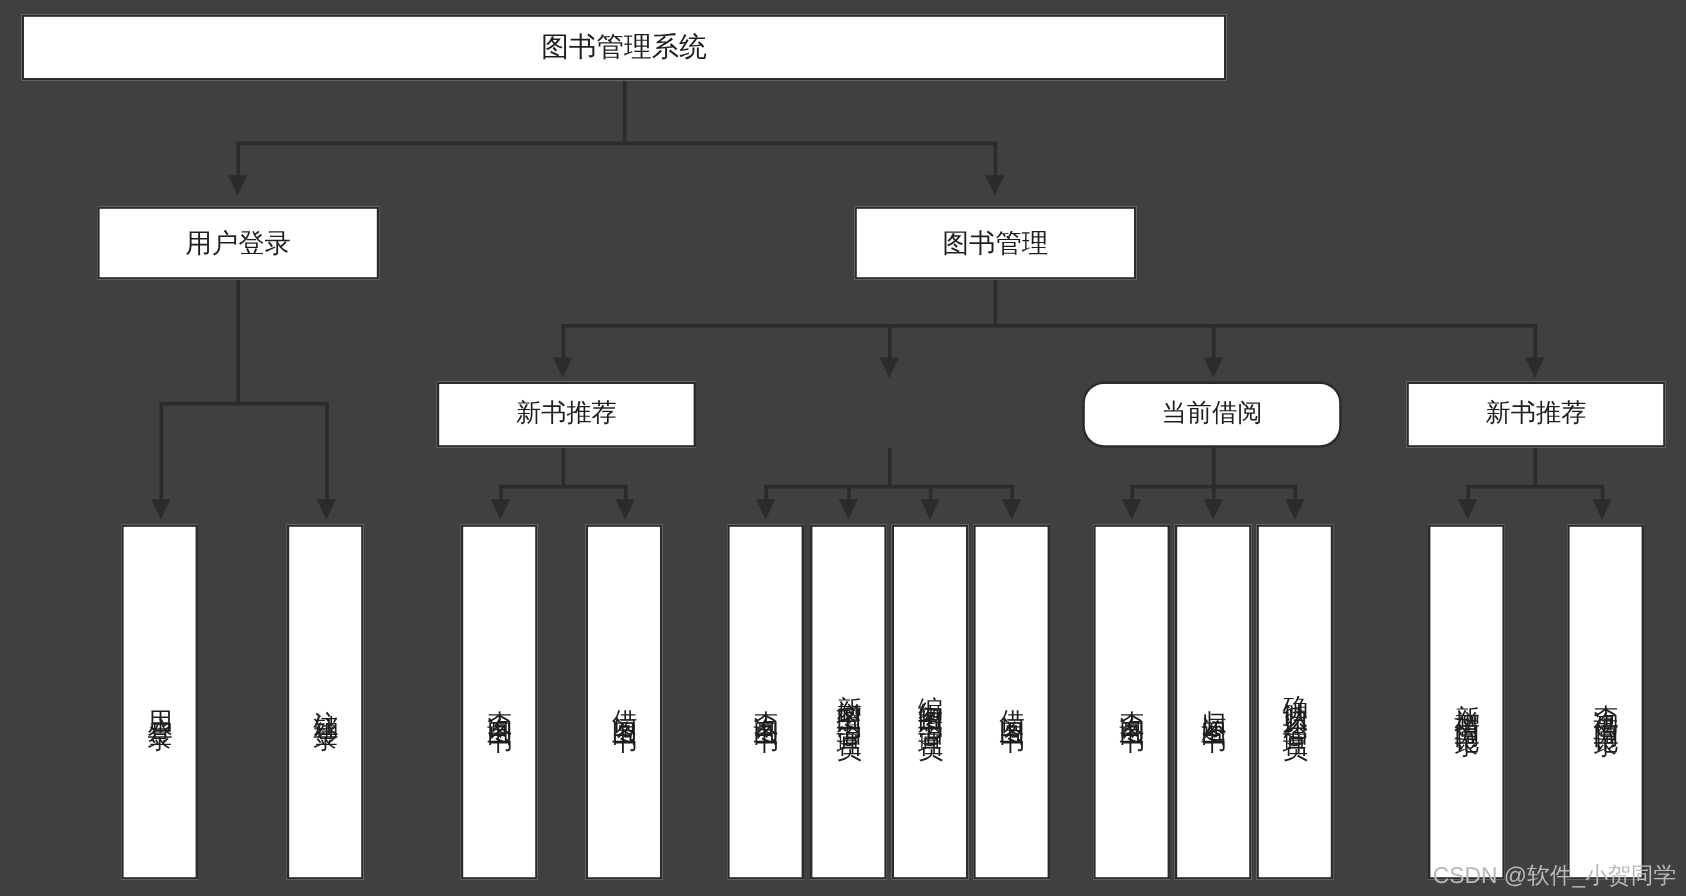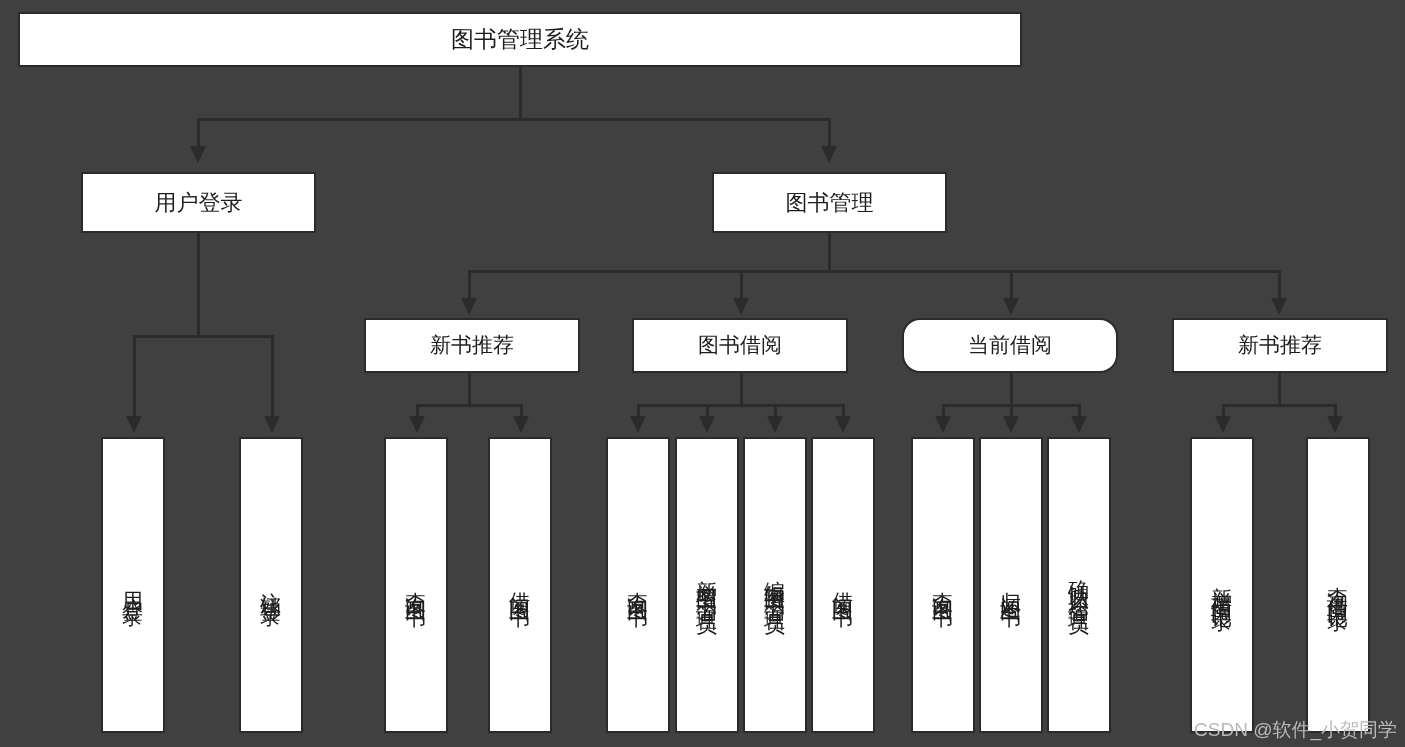--- a/index.html
+++ b/index.html
@@ -107,23 +107,20 @@
   <div class="ln vln" style="left:740px; top:270px; height:30px;"></div>
   <div class="arrow" style="left:733px; top:298px;"></div>
   <div class="ln vln" style="left:1010px; top:270px; height:30px;"></div>
   <div class="arrow" style="left:1003px; top:298px;"></div>
   <div class="ln vln" style="left:1278px; top:270px; height:30px;"></div>
   <div class="arrow" style="left:1271px; top:298px;"></div>
 
   <div class="node level3" style="left:364px; top:318px; width:216px; height:55px;">
     <span>新书推荐</span>
   </div>
-  <div class="node level3" style="left:632px; top:318px; width:216px; height:55px;">
-    <span>图书借阅</span>
-  </div>
   <div class="node level3" style="left:902px; top:318px; width:216px; height:55px;border-radius:18px;">
     <span>当前借阅</span>
   </div>
   <div class="node level3" style="left:1172px; top:318px; width:216px; height:55px;">
     <span>新书推荐</span>
   </div>
 
   <div class="ln vln" style="left:468px; top:373px; height:33px;"></div>
   <div class="ln hln" style="left:416px; top:404px; width:106px;"></div>
   <div class="ln vln" style="left:416px; top:404px; height:14px;"></div>

